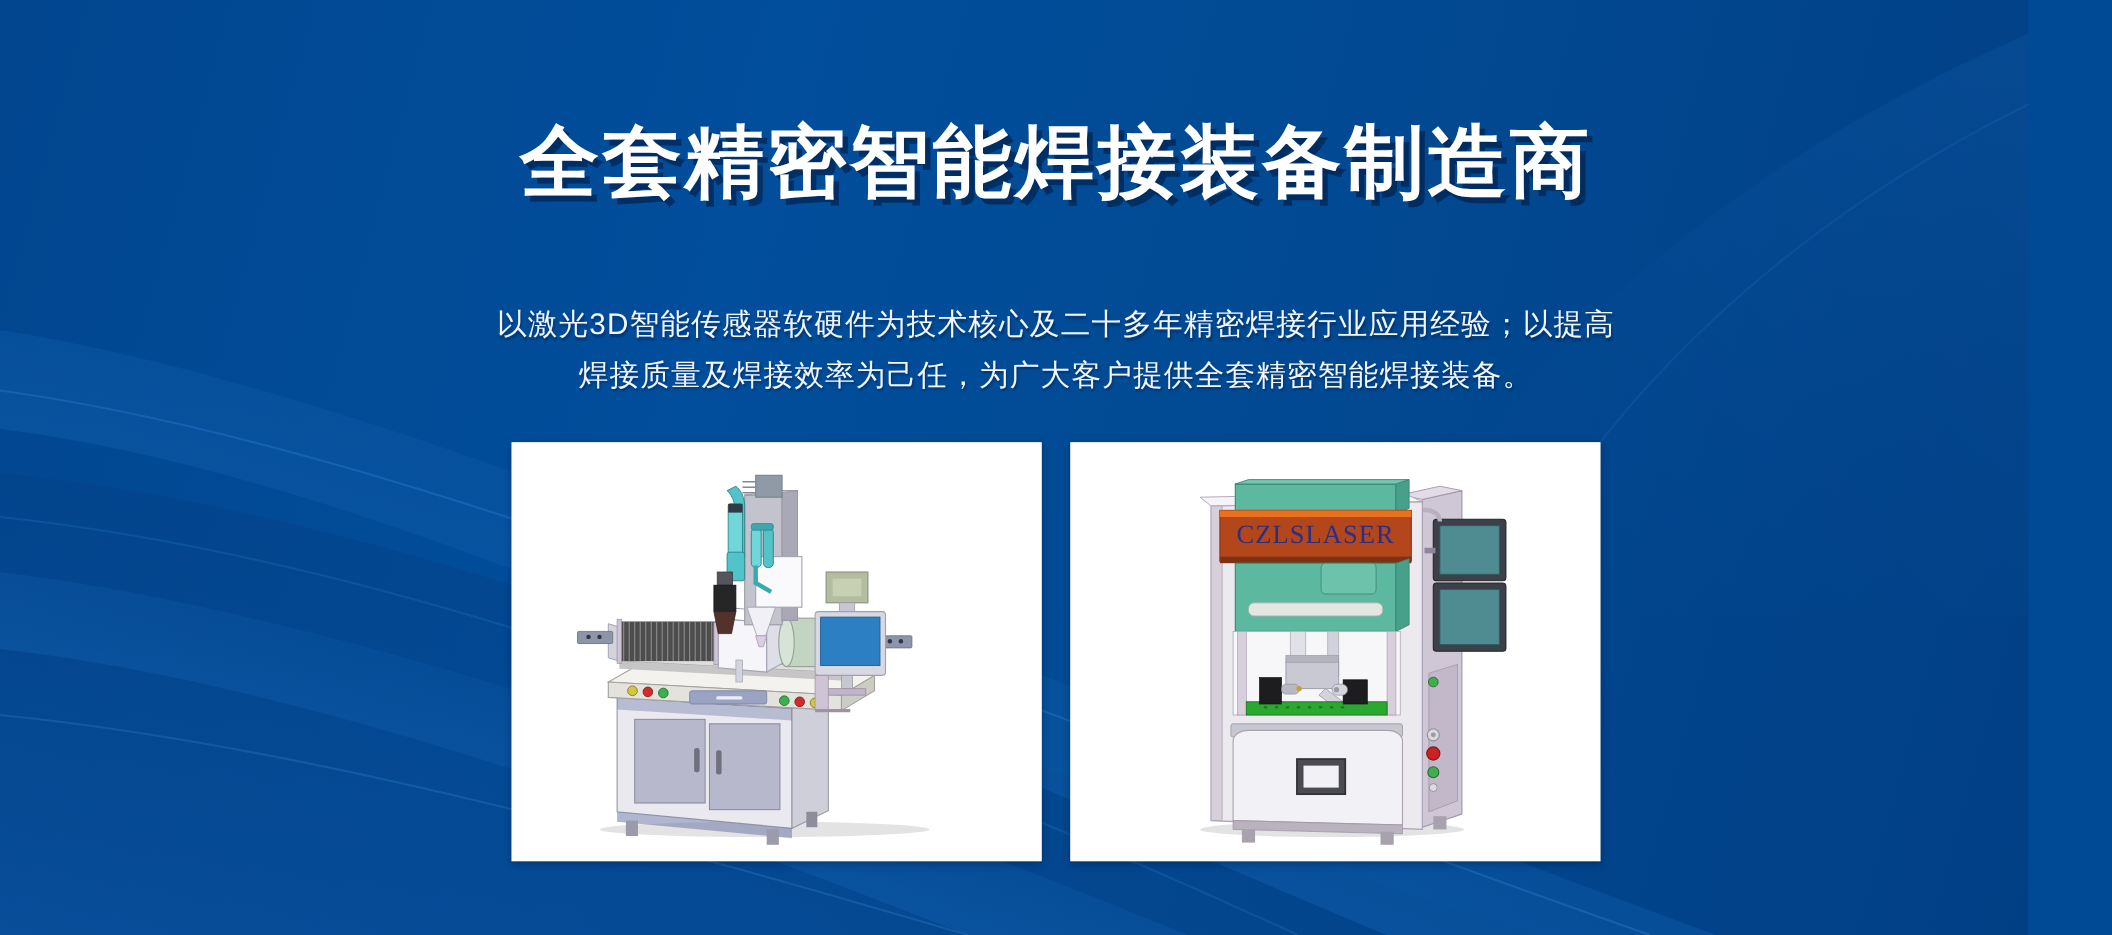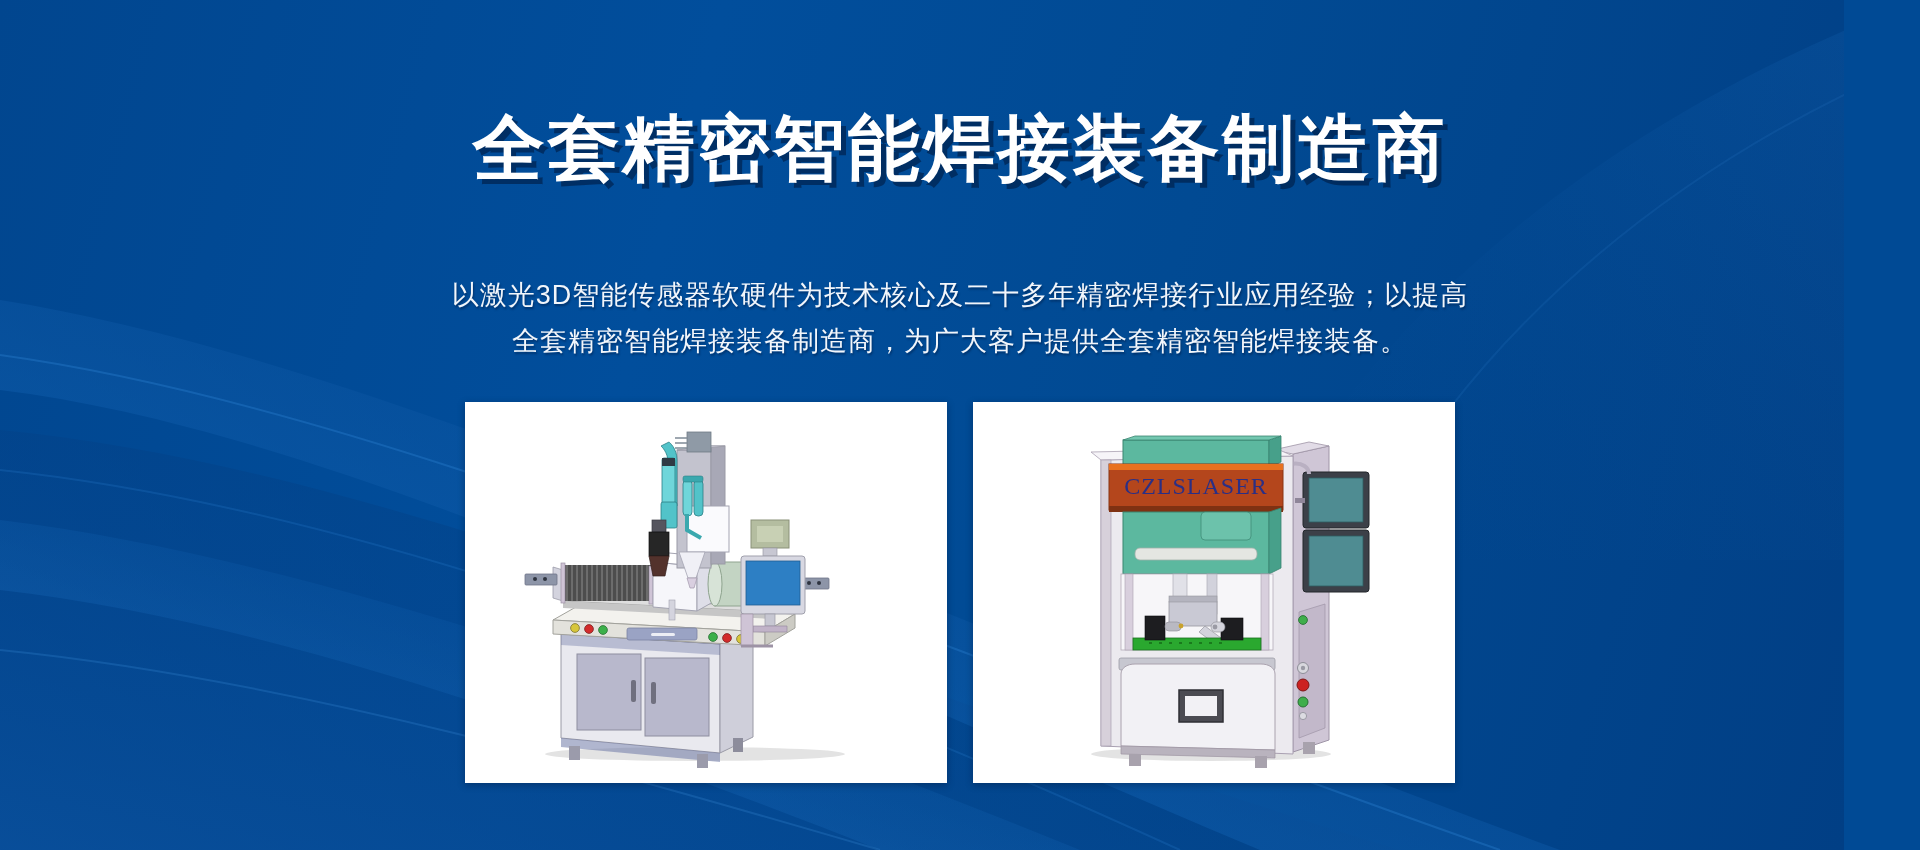--- a/index.html
+++ b/index.html
@@ -84,21 +84,21 @@
     <path d="M1920,0 C1600,120 1350,330 1250,560 L1920,560 Z" fill="url(#rg4)" opacity=".5"></path>
     <path d="M1920,60 C1660,170 1430,360 1330,620" fill="none" stroke="#2a7cc9" stroke-opacity=".18" stroke-width="2"></path>
   </svg>
 
   <div class="headline-wrap">
     <h1 class="headline">全套精密智能焊接装备制造商</h1>
   </div>
 
   <div class="sub-wrap">
     <div class="sub-line">以激光3D智能传感器软硬件为技术核心及二十多年精密焊接行业应用经验；以提高</div>
-    <div class="sub-line">全套精密智能焊接装备制造商，为广大客户提供全套精密智能焊接装备。</div>
+    <div class="sub-line">焊接质量及焊接效率为己任，为广大客户提供全套精密智能焊接装备。</div>
   </div>
 
   <div class="cards">
 
     <div class="card">
       <svg viewBox="0 0 482 381">
         <rect x="0" y="0" width="482" height="381" fill="#ffffff"></rect>
 
         <ellipse cx="230" cy="352" rx="150" ry="7" fill="#dcdcdc" opacity=".8"></ellipse>
 

